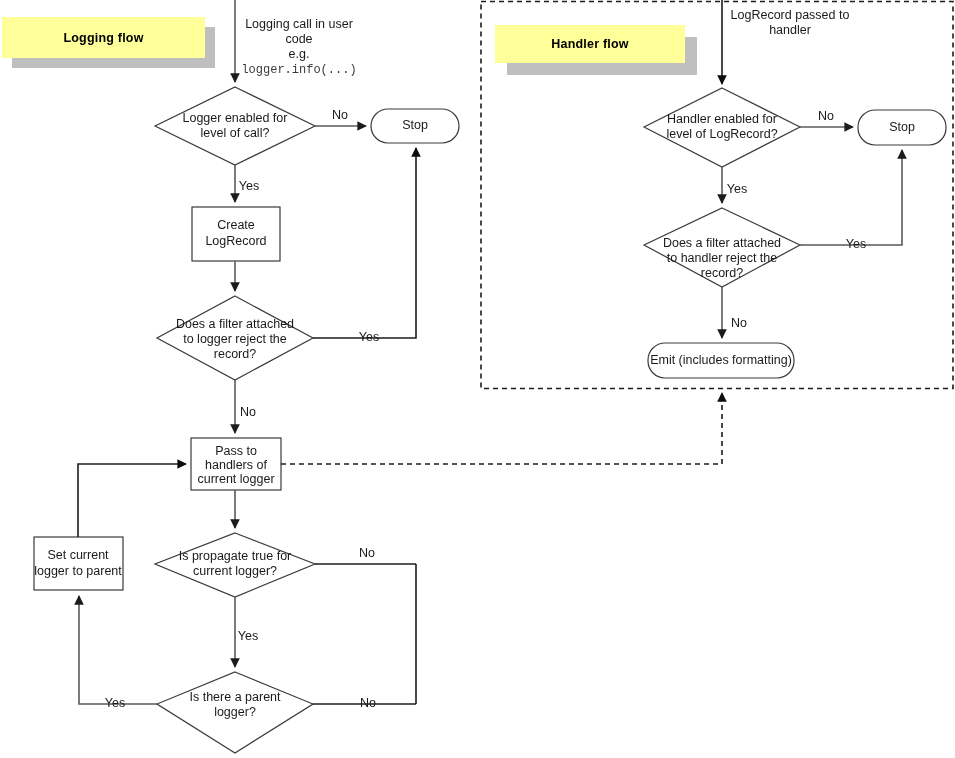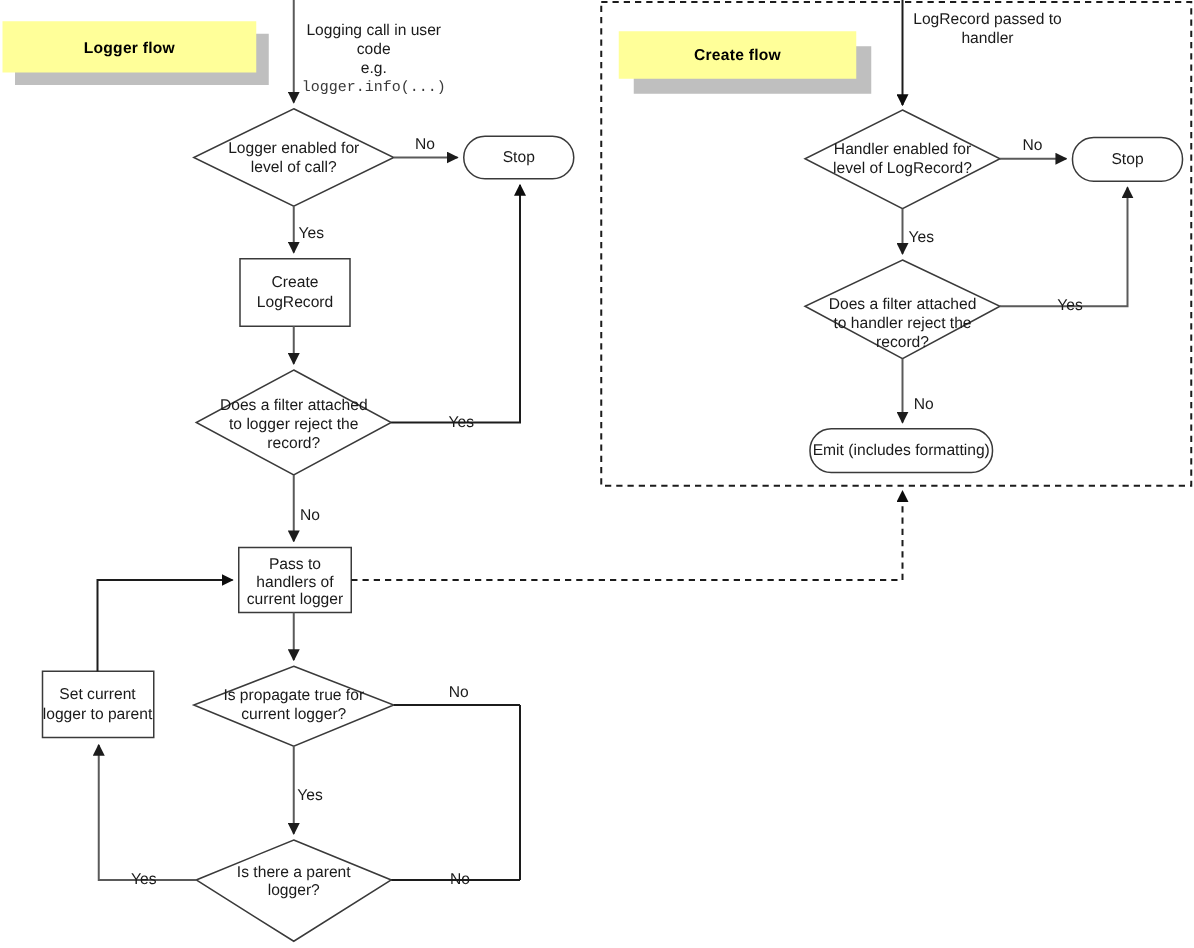--- a/index.html
+++ b/index.html
@@ -96,26 +96,26 @@
     letter-spacing: 0.2px;
   }
 </style>
 </head>
 <body>
 
 <div id="diagram-root">
 
   <div class="banner-shadow" style="left:12px; top:27px; width:203px; height:41px;"></div>
   <div class="banner-fill" style="left:2px; top:17px; width:203px; height:41px; background:#ffff99;">
-    <span class="banner-label">Logger flow</span>
+    <span class="banner-label">Logging flow</span>
   </div>
 
   <div class="banner-shadow" style="left:507px; top:37px; width:190px; height:38px;"></div>
   <div class="banner-fill" style="left:495px; top:25px; width:190px; height:38px; background:#ffff99;">
-    <span class="banner-label">Create flow</span>
+    <span class="banner-label">Handler flow</span>
   </div>
 
   <svg id="flowchart" viewBox="0 0 955 758" xmlns="http://www.w3.org/2000/svg">
     <defs>
       <marker id="arrow-gray" viewBox="0 0 10 10" refX="9" refY="5" markerWidth="6" markerHeight="6" orient="auto-start-reverse">
         <path d="M 0 0 L 10 5 L 0 10 z" fill="#1c1c1c"></path>
       </marker>
       <marker id="arrow-dark" viewBox="0 0 10 10" refX="9" refY="5" markerWidth="6" markerHeight="6" orient="auto-start-reverse">
         <path d="M 0 0 L 10 5 L 0 10 z" fill="#0d0d0d"></path>
       </marker>

